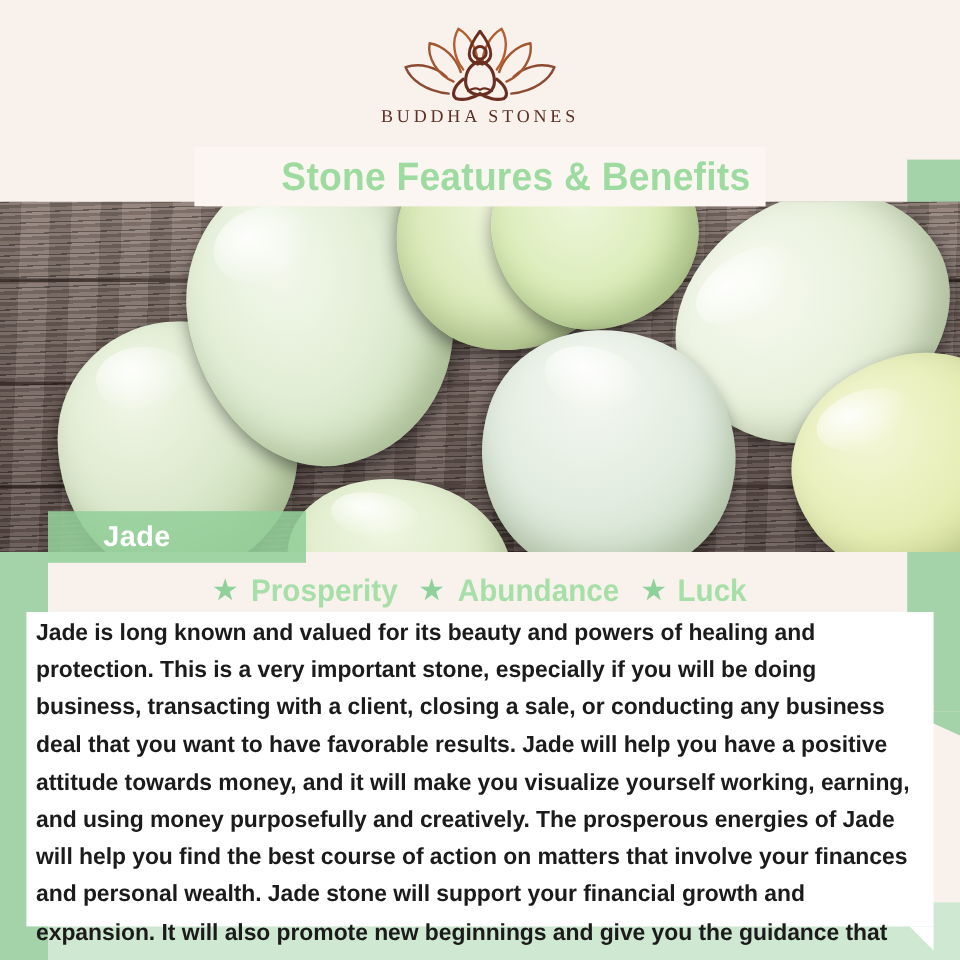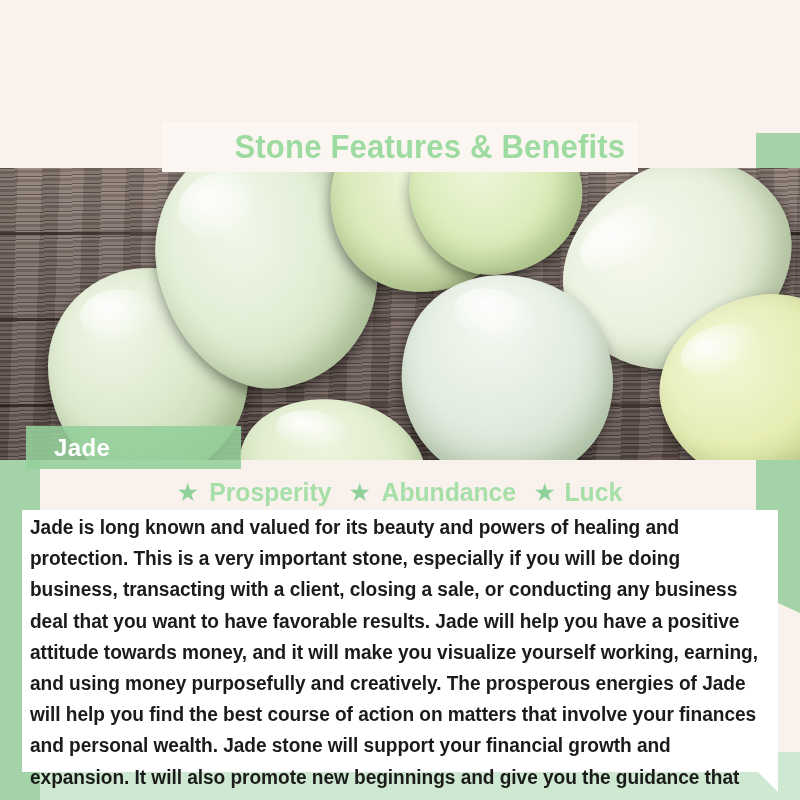--- a/index.html
+++ b/index.html
@@ -148,26 +148,26 @@
     font-size: 33px;
     letter-spacing: .2px;
     color: #9ddba0;
     transform: scaleX(.94);
     white-space: nowrap;
   }
 
   
   .jade-banner {
     position: absolute;
-    left: 26px; top: 426px;
+    left: 40px; top: 426px;
     width: 215px; height: 43px;
     background: rgba(148,207,154,.88);
     z-index: 4;
     display: flex; align-items: center;
-    padding-left: 28px;
+    padding-left: 46px;
   }
   .jade-label {
     color: #ffffff;
     font-weight: 700;
     font-size: 24px;
     letter-spacing: .4px;
     font-family: "Liberation Sans", sans-serif;
   }
 
   
@@ -216,20 +216,40 @@
     text-align: left;
   }
 </style>
 </head>
 <body>
 
 <div class="poster">
 
   <div class="green-bottom"></div>
 
+  <div class="header">
+    <span>
+      <svg class="logo-mark" viewBox="0 0 132 64" xmlns="http://www.w3.org/2000/svg" fill="none" stroke-linecap="round" stroke-linejoin="round">
+
+        <path d="M40 56 C20 54 8 44 4 34 C16 30 30 34 38 42" stroke="#8c4a33" stroke-width="2"></path>
+        <path d="M92 56 C112 54 124 44 128 34 C116 30 102 34 94 42" stroke="#8c4a33" stroke-width="2"></path>
+        <path d="M44 46 C30 40 22 26 24 14 C36 16 46 26 50 38" stroke="#a4562f" stroke-width="2"></path>
+        <path d="M88 46 C102 40 110 26 108 14 C96 16 86 26 82 38" stroke="#a4562f" stroke-width="2"></path>
+        <path d="M52 36 C44 26 42 12 48 2 C58 8 64 20 64 32" stroke="#b35f31" stroke-width="2"></path>
+        <path d="M80 36 C88 26 90 12 84 2 C74 8 68 20 68 32" stroke="#b35f31" stroke-width="2"></path>
+
+        <path d="M66 4 C60 12 57 18 57 23 C57 28 61 31 66 31 C71 31 75 28 75 23 C75 18 72 12 66 4 Z" stroke="#6b2f22" stroke-width="2.4"></path>
+        <circle cx="66" cy="22" r="5.2" stroke="#6b2f22" stroke-width="2.4"></circle>
+        <path d="M66 29 C58 31 54 38 54 46 C54 52 58 57 66 57 C74 57 78 52 78 46 C78 38 74 31 66 29 Z" stroke="#6b2f22" stroke-width="2.6"></path>
+        <path d="M52 44 C44 50 42 57 46 60 C52 62 60 60 66 56 C72 60 80 62 86 60 C90 57 88 50 80 44" stroke="#6b2f22" stroke-width="2.6"></path>
+        <path d="M56 54 C60 51 64 51 66 53 C68 51 72 51 76 54" stroke="#6b2f22" stroke-width="1.8"></path>
+      </svg>
+    </span>
+    <div class="logo-word">BUDDHA STONES</div>
+  </div>
 
   <div class="photo-band">
     <div class="photo-inner">
       <div class="wood"></div>
       <div class="plank-line" style="top:64px"></div>
       <div class="plank-line" style="top:150px"></div>
       <div class="plank-line" style="top:236px"></div>
       <div class="stone s1"></div>
       <div class="stone s2"></div>
       <div class="stone s3"></div>

